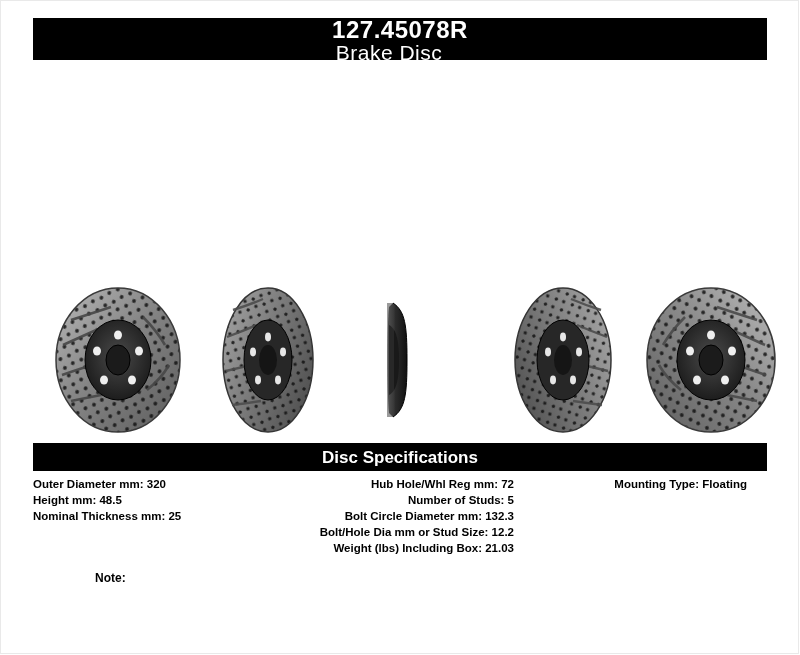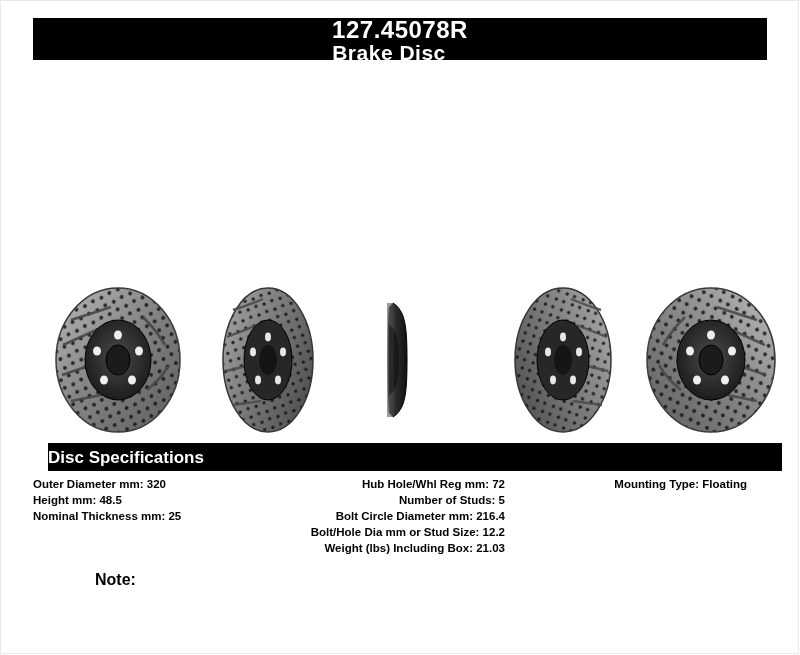--- a/index.html
+++ b/index.html
@@ -41,21 +41,21 @@
   .part-number {
     color: #ffffff;
     font-size: 24px;
     font-weight: bold;
     letter-spacing: 0.5px;
     line-height: 1;
   }
   .header-title {
     color: #ffffff;
     font-size: 21px;
-    font-weight: bold;
+    font-weight: normal;
     letter-spacing: 0.5px;
     line-height: 1;
     padding-right: 22px;
   }
 
   
   .images {
     position: absolute;
     left: 33px;
     top: 285px;
@@ -63,27 +63,28 @@
     height: 155px;
   }
   .rotor {
     position: absolute;
     top: 0;
   }
 
   
   .spec-bar {
     position: absolute;
-    left: 48px;
+    left: 33px;
     top: 443px;
     width: 734px;
     height: 28px;
     background: #000000;
     display: flex;
     align-items: center;
+    justify-content: center;
   }
   .spec-bar-title {
     color: #ffffff;
     font-size: 17px;
     font-weight: bold;
     line-height: 1;
   }
 
   
   .specs {
@@ -92,33 +93,33 @@
     top: 476px;
     width: 734px;
     font-size: 11.5px;
     font-weight: bold;
   }
   .col {
     position: absolute;
     top: 0;
   }
   .col-left  { left: 0px;   width: 210px; }
-  .col-mid   { left: 222px; width: 250px; text-align: right; }
+  .col-mid   { left: 231px; width: 250px; text-align: right; }
   .col-right { left: 500px; width: 214px; text-align: right; }
   .spec-line {
     line-height: 16px;
     white-space: nowrap;
   }
 
   
   .note {
     position: absolute;
     left: 95px;
     top: 571px;
-    font-size: 16px;
+    font-size: 12px;
     font-weight: bold;
   }
 
   
   .frame {
     position: absolute;
     left: 0; top: 0;
     width: 799px; height: 654px;
     border: 1px solid #e9e9e9;
     box-sizing: border-box;
@@ -317,21 +318,21 @@
 
     <div class="col col-left">
       <div class="spec-line">Outer Diameter mm: 320</div>
       <div class="spec-line">Height mm: 48.5</div>
       <div class="spec-line">Nominal Thickness mm: 25</div>
     </div>
 
     <div class="col col-mid">
       <div class="spec-line">Hub Hole/Whl Reg mm: 72</div>
       <div class="spec-line">Number of Studs: 5</div>
-      <div class="spec-line">Bolt Circle Diameter mm: 216.4</div>
+      <div class="spec-line">Bolt Circle Diameter mm: 132.3</div>
       <div class="spec-line">Bolt/Hole Dia mm or Stud Size: 12.2</div>
       <div class="spec-line">Weight (lbs) Including Box: 21.03</div>
     </div>
 
     <div class="col col-right">
       <div class="spec-line">Mounting Type: Floating</div>
     </div>
 
   </div>
 

